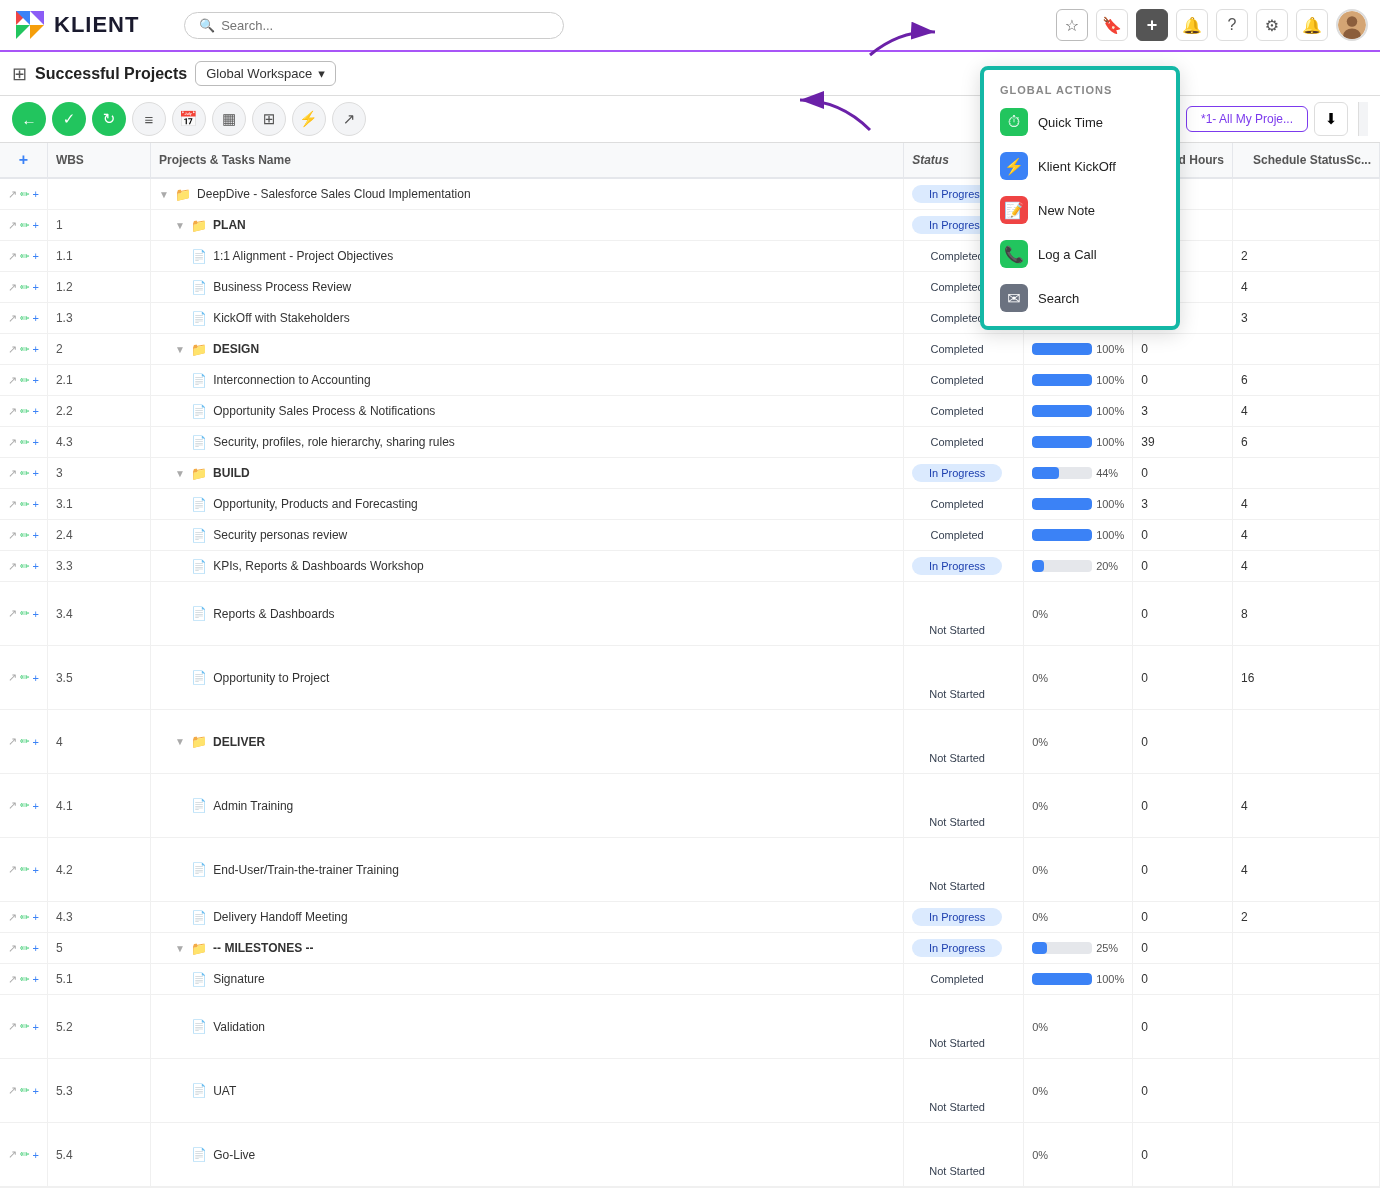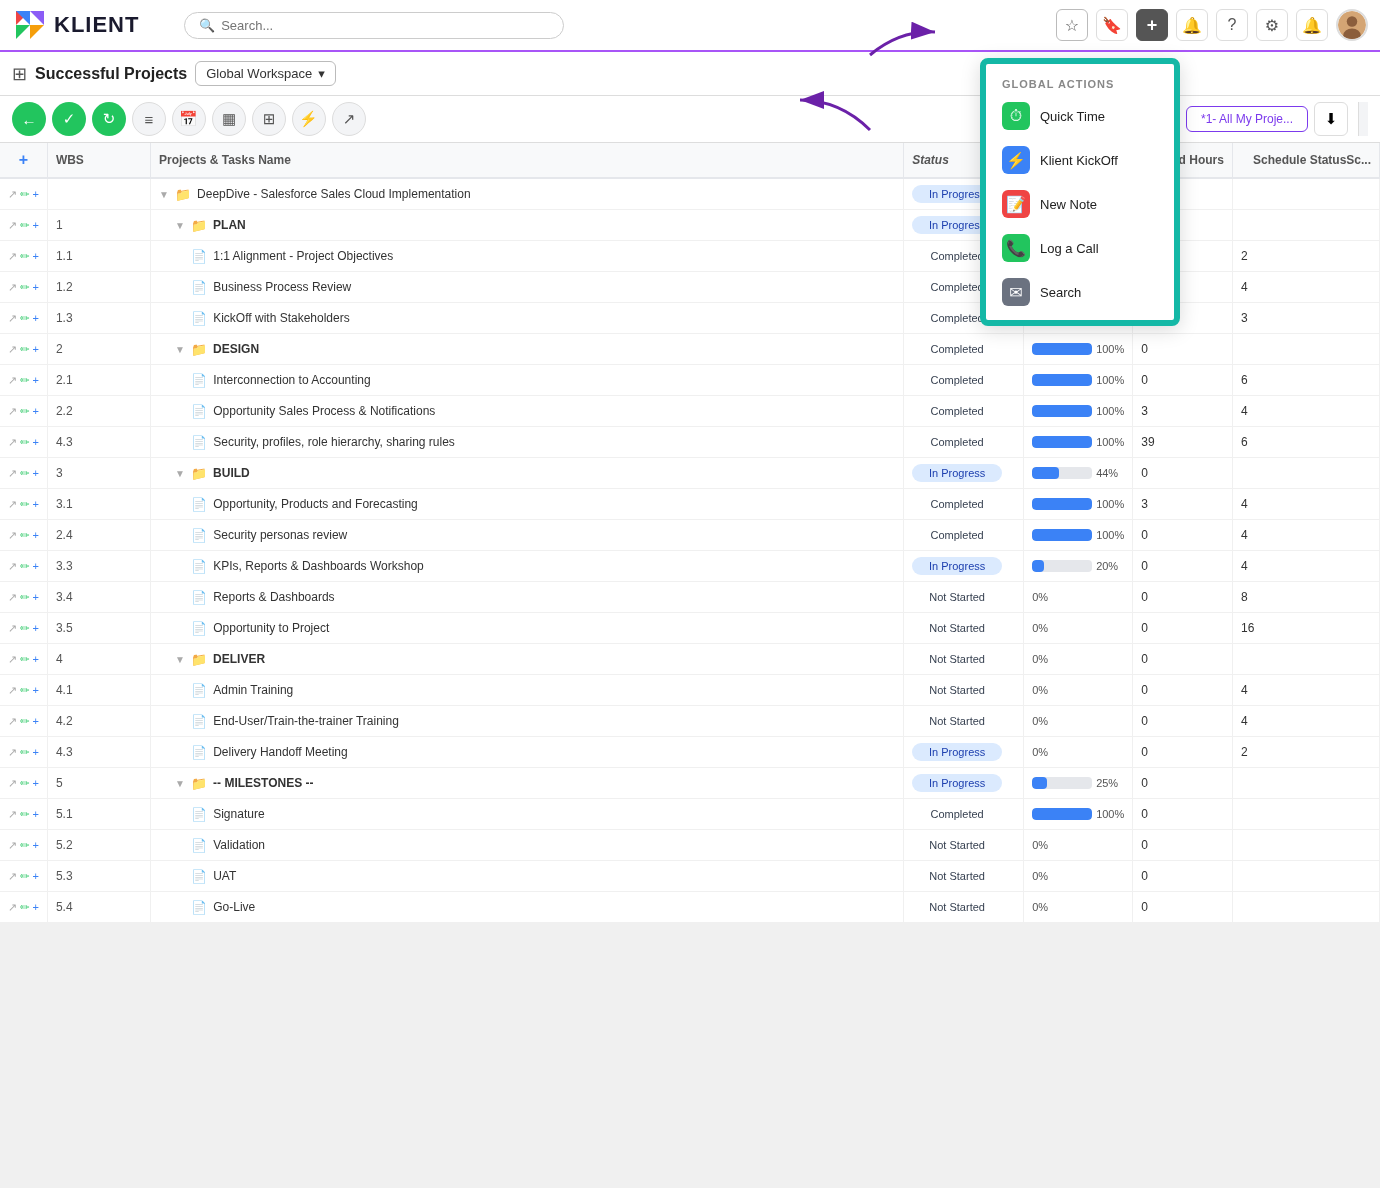--- a/index.html
+++ b/index.html
@@ -222,21 +222,21 @@
       display: inline-block;
       padding: 3px 10px;
       border-radius: 12px;
       font-size: 11px;
       font-weight: 500;
       text-align: center;
       min-width: 90px;
     }
     .status-in-progress { background: #dbeafe; color: #1e40af; }
     .status-completed { color: #374151; }
-    .status-not-started { color: #374151; }
+    .status-not-started { color: #374151; margin-top: 33px; }
 
     
     .progress-wrap {
       display: flex;
       align-items: center;
       gap: 4px;
       min-width: 80px;
     }
     .progress-bar-outer {
       background: #e5e7eb;
@@ -268,24 +268,24 @@
       border-radius: 50%;
       border: 1.5px solid #9ca3af;
       font-size: 13px;
       color: #9ca3af;
       margin-right: 4px;
     }
 
     
     .global-actions-dropdown {
       position: fixed;
-      top: 58px;
+      top: 66px;
       right: 200px;
       background: #fff;
-      border: 6px solid #14b8a6;
+      border: 4px solid #14b8a6;
       border-radius: 8px;
       box-shadow: 0 4px 20px rgba(0,0,0,0.15);
       z-index: 1000;
       min-width: 200px;
       padding: 6px 0;
     }
     .dropdown-header {
       padding: 8px 16px 4px;
       font-size: 11px;
       font-weight: 700;

